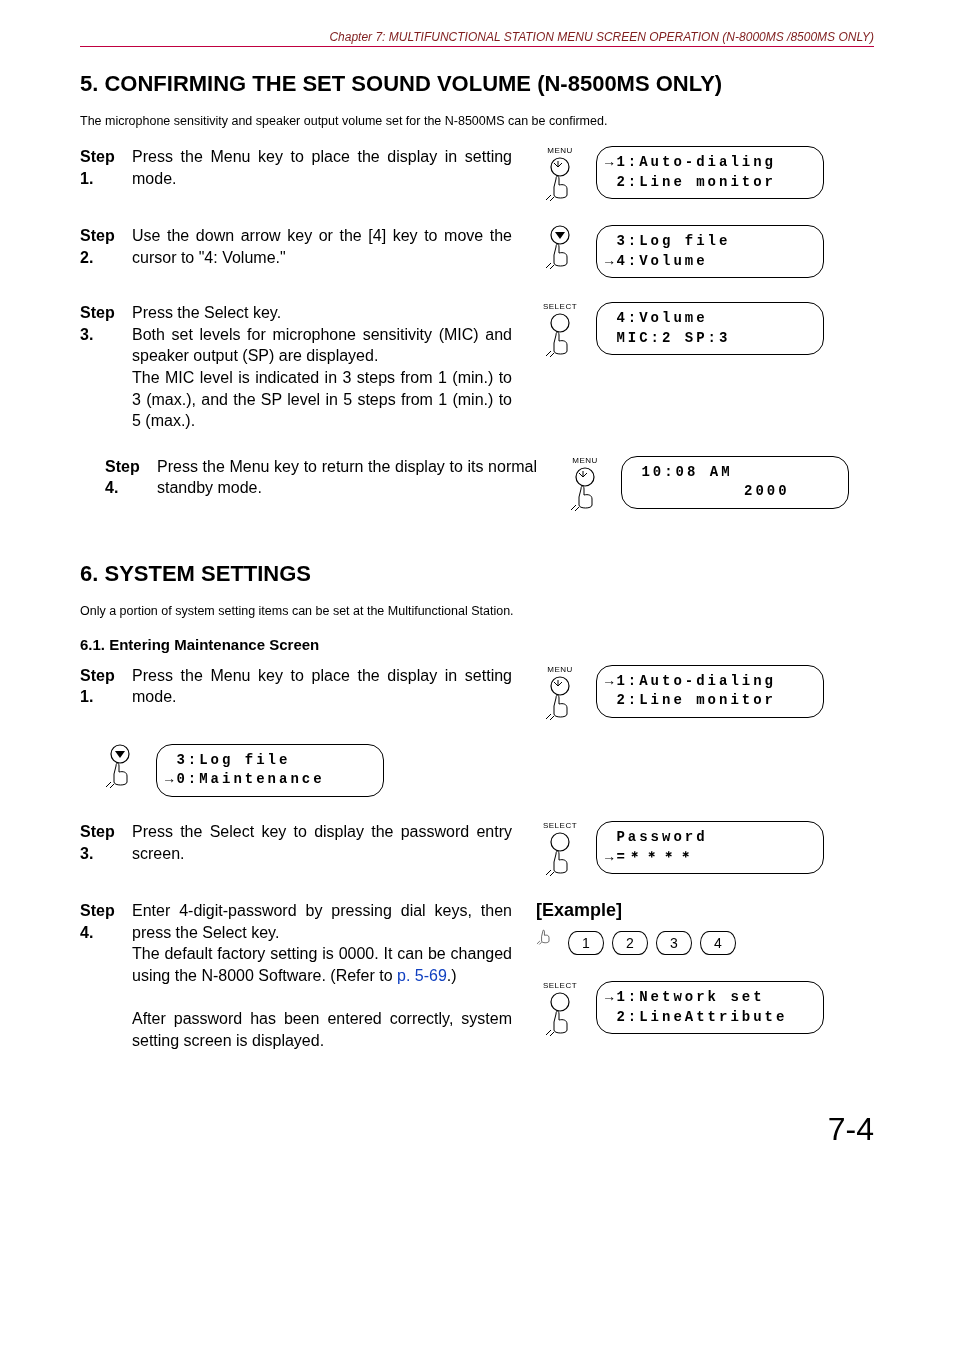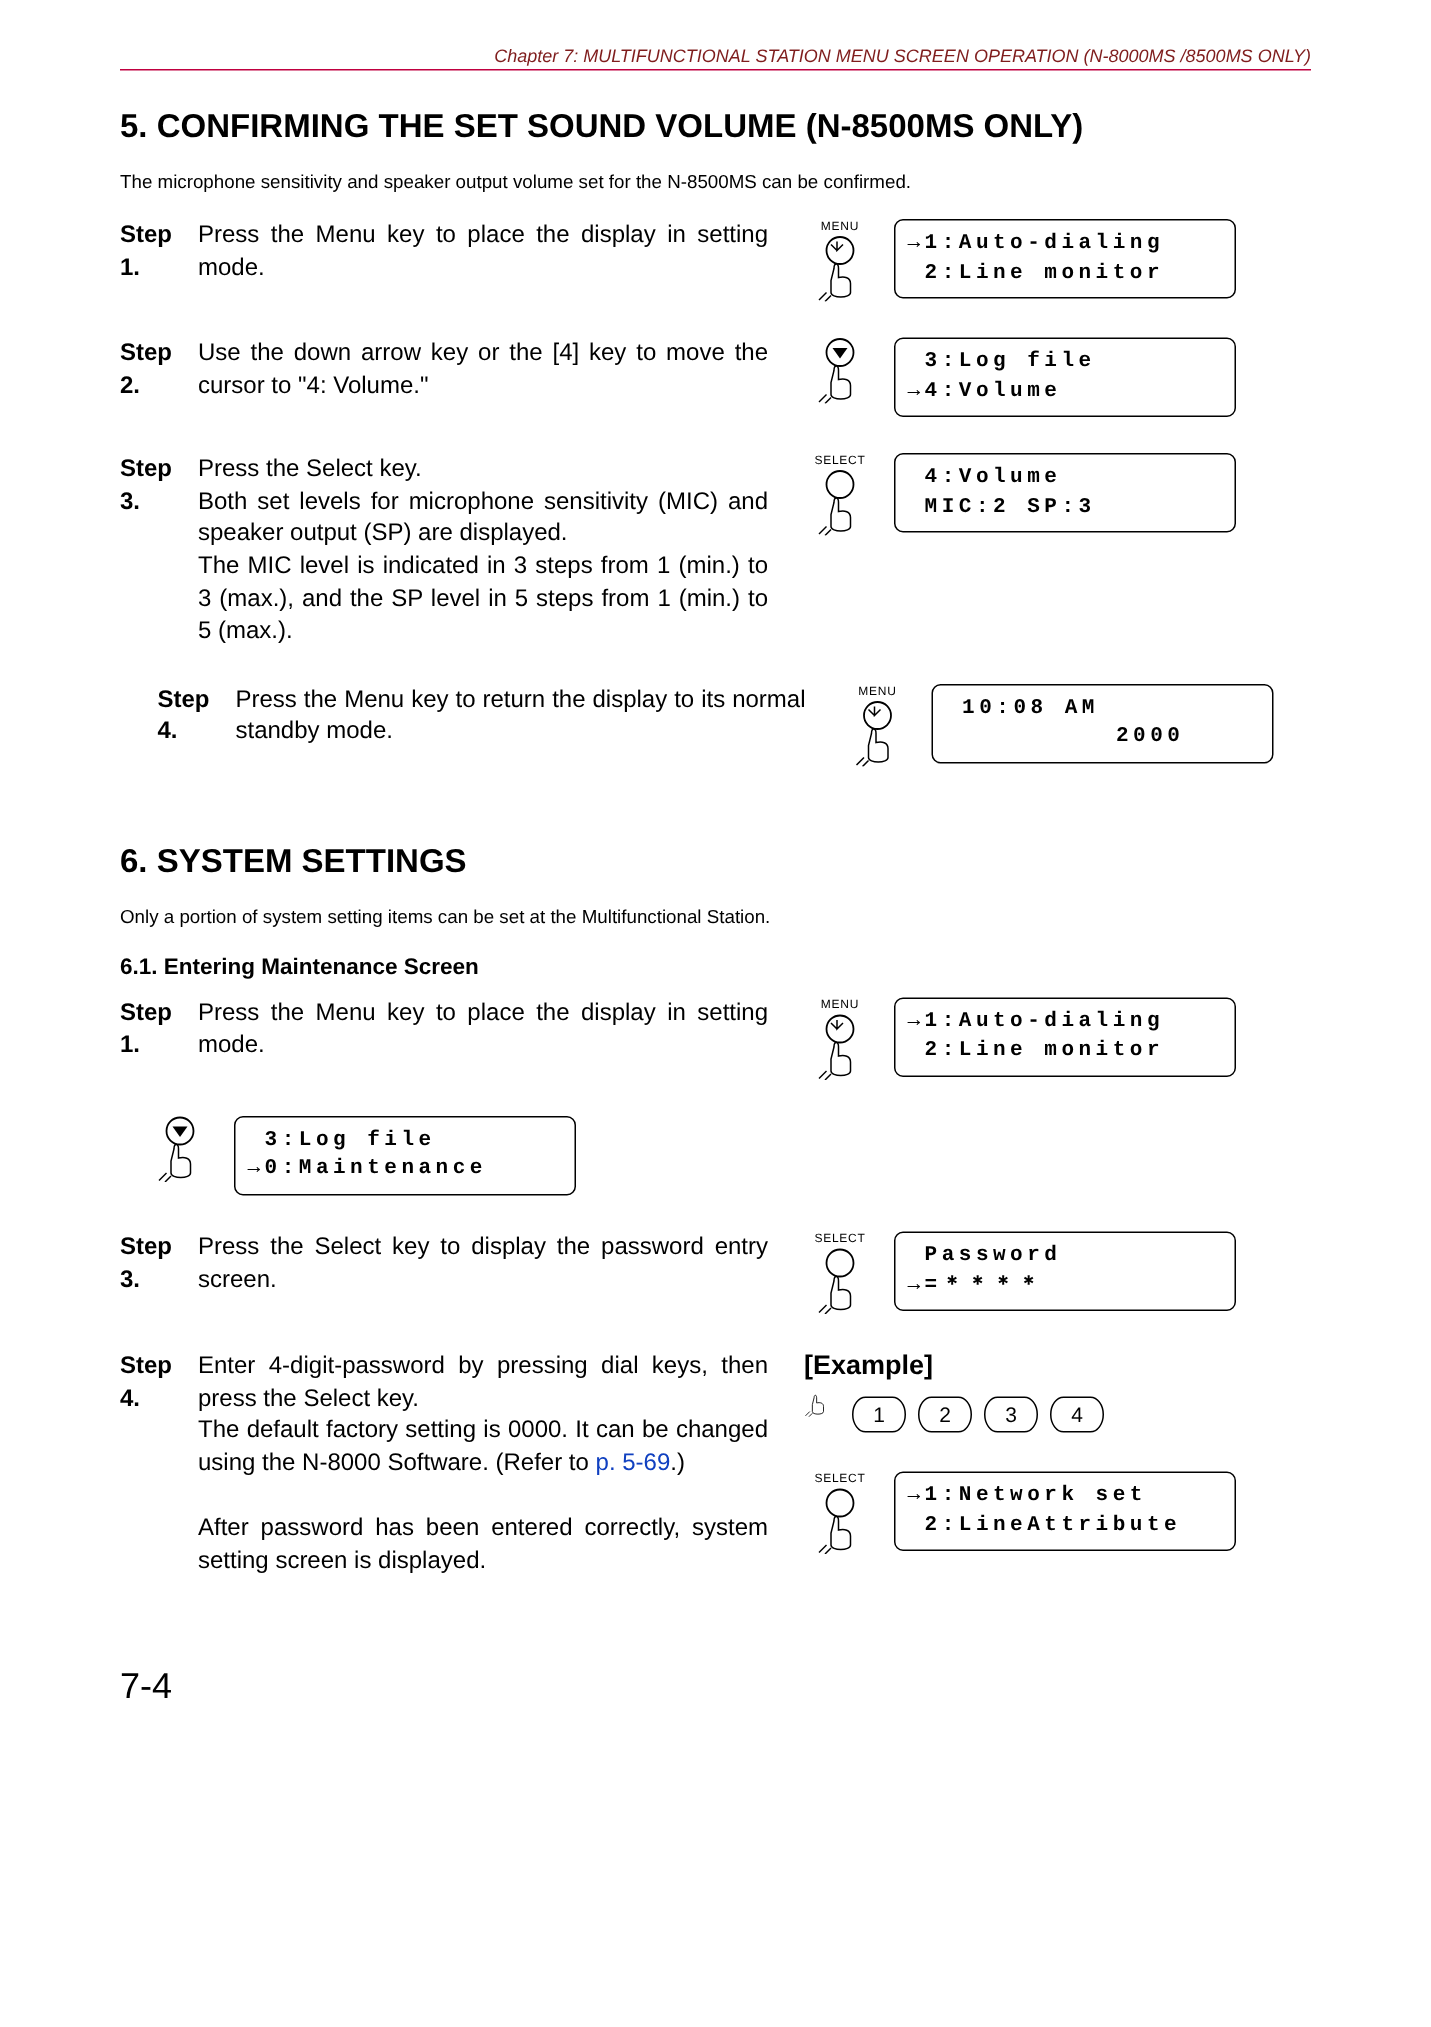--- a/index.html
+++ b/index.html
@@ -61,21 +61,21 @@
     text-align: center;
   }
   .key-label {
     font-size: 8px;
     letter-spacing: 0.5px;
     margin-bottom: 2px;
   }
   .hand-icon svg { display:block; margin:0 auto; }
   .lcd {
     border: 1.5px solid #000;
-    border-radius: 6px;
+    border-radius: 16px;
     width: 210px;
     padding: 6px 8px;
     font-family: "Courier New", monospace;
     font-weight: bold;
     font-size: 14px;
     letter-spacing: 3px;
     line-height: 1.4;
     margin-left: 6px;
     white-space: pre;
   }
@@ -99,21 +99,22 @@
     border: 1.5px solid #000;
     border-radius: 50%/100%;
     width: 34px;
     height: 22px;
     display: flex;
     align-items: center;
     justify-content: center;
     font-size: 14px;
   }
   .page-num {
-    font-size: 24px;
+    text-align: right;
+    font-size: 32px;
     margin-top: 60px;
   }
   .small-hand { transform: scale(0.7); transform-origin: top center;}
 </style>
 </head>
 <body>
 
 <div class="chapter-header">Chapter 7:  MULTIFUNCTIONAL STATION MENU SCREEN OPERATION (N-8000MS /8500MS ONLY)</div>
 
 <h1 class="section-title">5. CONFIRMING THE SET SOUND VOLUME (N-8500MS ONLY)</h1>

